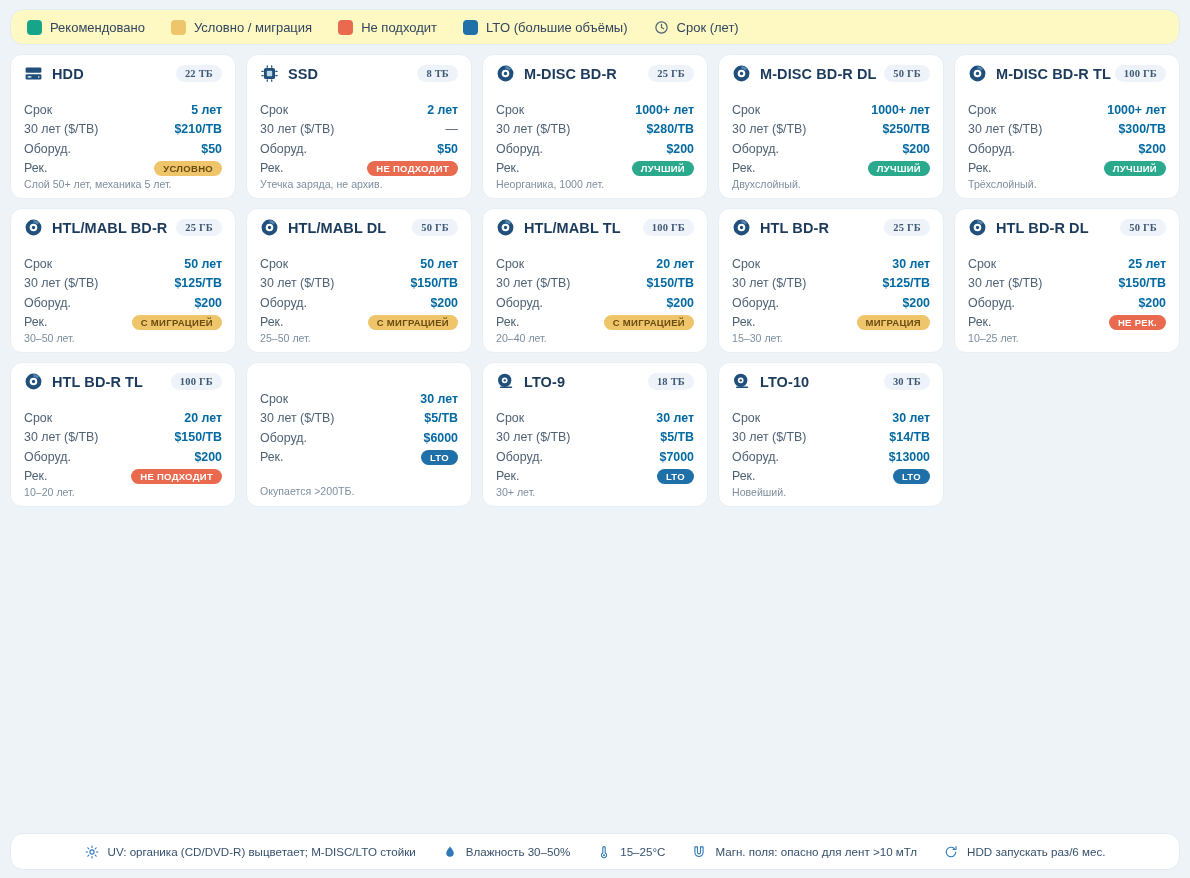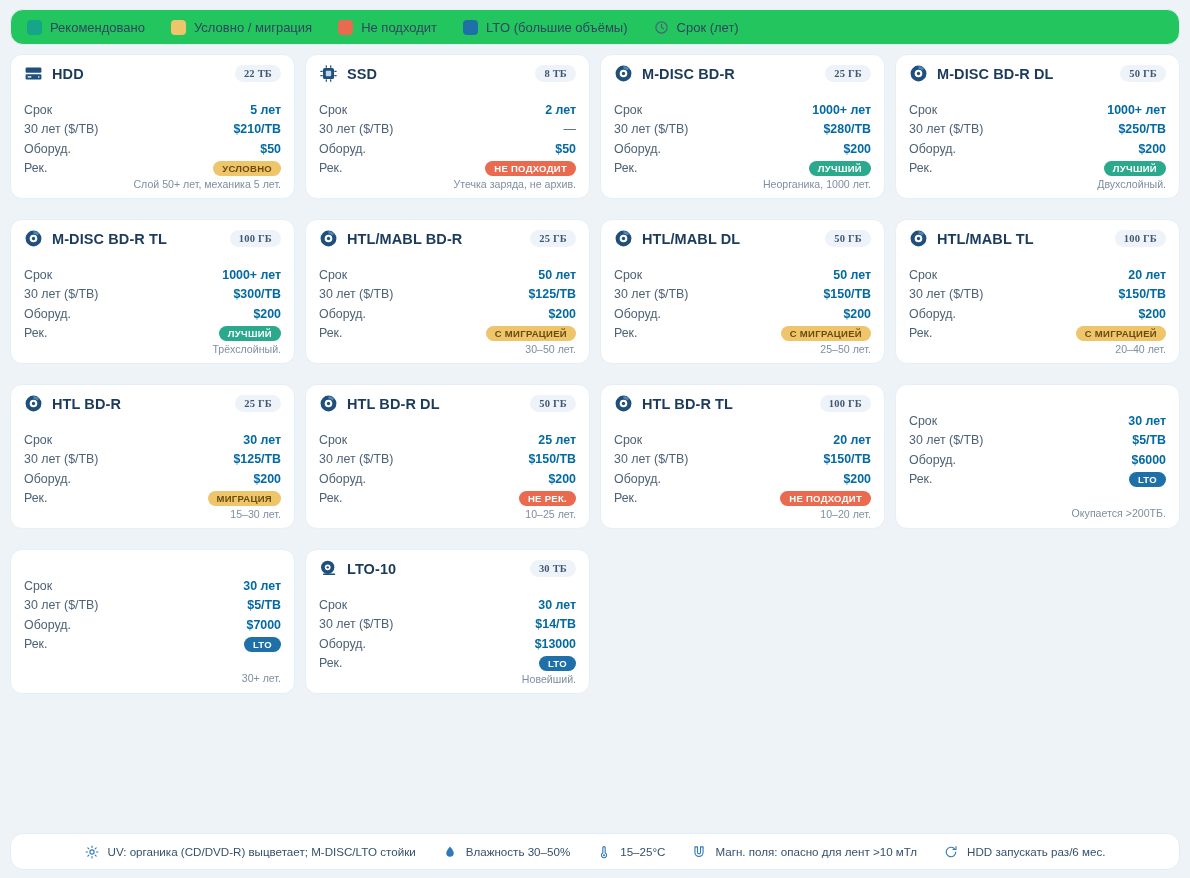--- a/index.html
+++ b/index.html
@@ -7,43 +7,42 @@
     width: 1190px; height: 878px;
     background: #eef3f8;
     font-family: "Liberation Sans", "DejaVu Sans", sans-serif;
     color: #1f3550;
     overflow: hidden;
   }
   #app { width: 1190px; height: 878px; padding: 9px 10px 8px 10px; display: flex; flex-direction: column; }
 
   
   .legend {
-    background: #22c55e;
+    background: #fef9c3;
     border: 1px solid #e3ecf4;
     border-radius: 13px;
     height: 36px;
     display: flex;
     align-items: center;
     padding: 0 16px;
     gap: 26px;
     flex: none;
   }
   .legend-item { display: flex; align-items: center; gap: 8px; font-size: 13px; color: #31465e; white-space: nowrap; }
   .swatch { width: 15px; height: 15px; border-radius: 4px; flex: none; }
   .clock-ic { width: 15px; height: 15px; flex: none; display: block; }
 
   
   .grid {
     margin-top: 9px;
     display: grid;
-    grid-template-columns: repeat(4, 1fr);
+    grid-template-columns: repeat(5, 1fr);
     grid-auto-rows: 145px;
-    gap: 20px 10px;
+    gap: 9px 10px;
     flex: none;
-    text-align: right;
   }
   .card {
     background: #fff;
     border: 1px solid #e6eef6;
     border-radius: 12px;
     padding: 9px 13px 8px 13px;
     display: flex;
     flex-direction: column;
   }
   .card-head { display: flex; align-items: center; height: 24px; }
@@ -506,20 +505,30 @@
             <span class="v">$6000</span>
           </div>
           <div class="row">
             <span class="k">Рек.</span>
             <span class="badge lto">LTO</span>
           </div>
         </div>
         <div class="note">Окупается &gt;200ТБ.</div>
       </div>
       <div class="card">
+        <div class="card-head">
+          <svg class="card-ic" viewBox="0 0 24 24" width="19" height="19" fill="none" xmlns="http://www.w3.org/2000/svg">
+            <circle cx="11" cy="10.5" r="8.4" fill="#1f4f7a"></circle>
+            <circle cx="11" cy="10.5" r="3.6" fill="#ffffff"></circle>
+            <circle cx="11" cy="10.5" r="1.5" fill="#1f4f7a"></circle>
+            <path d="M6 19.3h13.5" stroke="#1f4f7a" stroke-width="2.1" stroke-linecap="round"></path>
+          </svg>
+          <span class="card-title">LTO-9</span>
+          <span class="cap">18 ТБ</span>
+        </div>
         <div class="rows">
           <div class="row">
             <span class="k">Срок</span>
             <span class="v">30 лет</span>
           </div>
           <div class="row">
             <span class="k">30 лет ($/TB)</span>
             <span class="v">$5/TB</span>
           </div>
           <div class="row">

